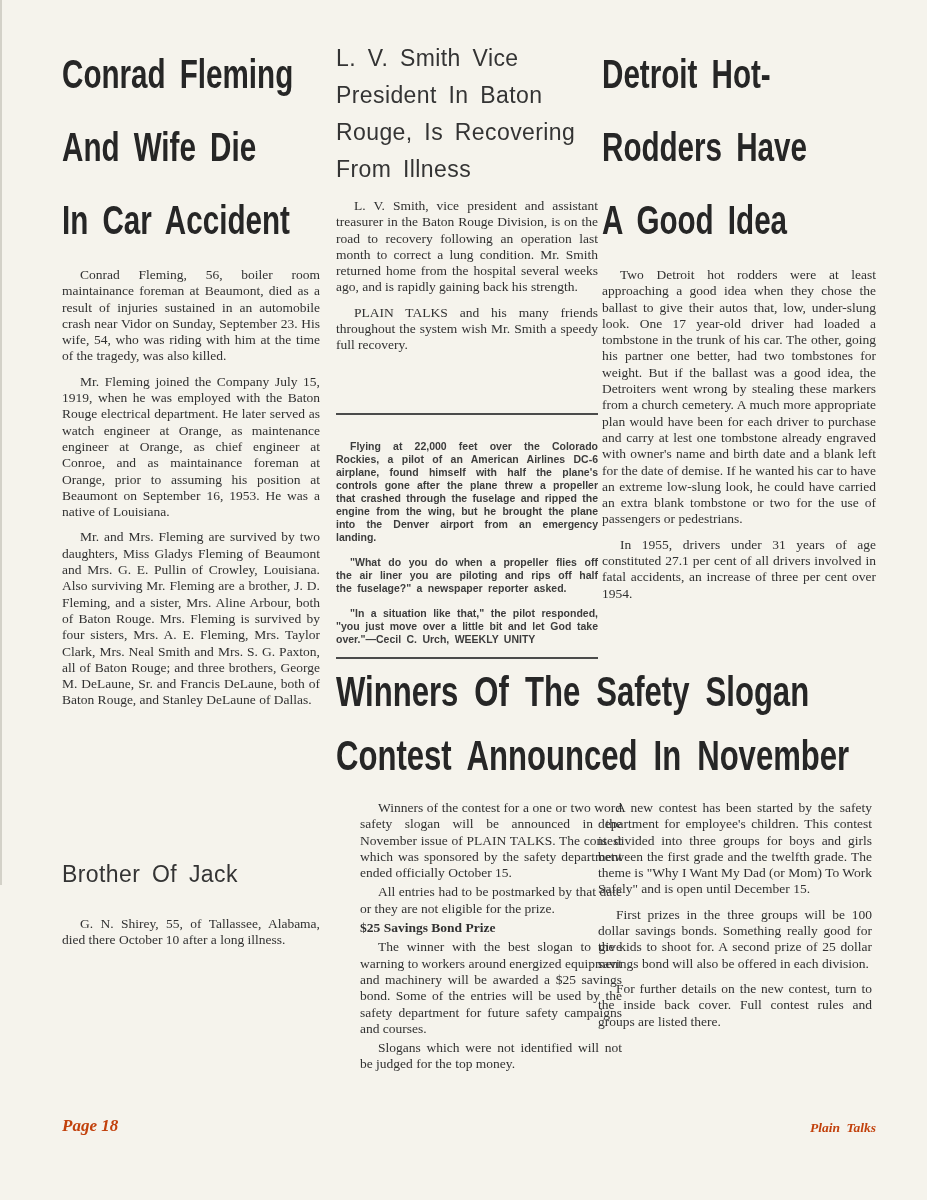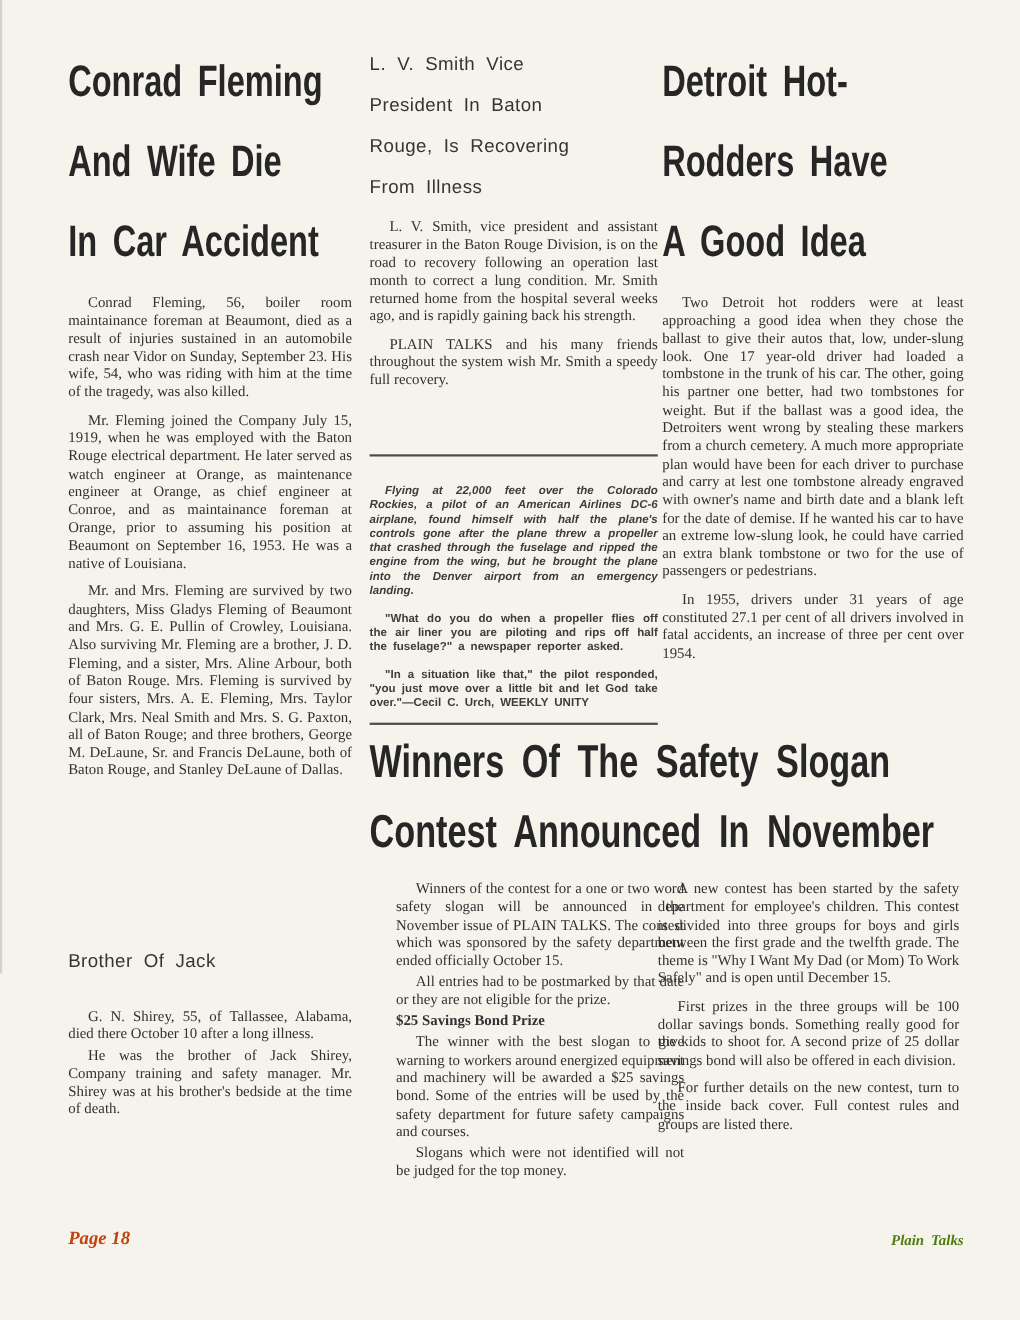--- a/index.html
+++ b/index.html
@@ -19,21 +19,21 @@
     font-family:"Liberation Sans",sans-serif;
     font-weight:700;color:#262626;
     font-size:40px;line-height:73px;height:73px;
     white-space:nowrap;word-spacing:8px;letter-spacing:0px;
     transform:scaleX(0.74);transform-origin:0 50%;
   }
   
   .hl-light .line{
     font-family:"Liberation Sans",sans-serif;
     font-weight:400;color:#343434;
-    font-size:17px;line-height:37px;
+    font-size:23px;line-height:37px;
     white-space:nowrap;word-spacing:5px;letter-spacing:0.4px;
   }
 
   .bodytext p{
     margin:0 0 9px 0;
     font-size:13.5px;line-height:16.3px;
     text-align:justify;text-indent:18px;color:#313131;
   }
   .tight p{margin:0 0 3px 0;}
 
@@ -44,21 +44,21 @@
 
   .rule{border:none;border-top:2px solid #4b4b4b;height:0;margin:0;}
 
   .quotebox{display:flex;flex-direction:column;}
   .quotebox p{
     font-family:"Liberation Sans",sans-serif;font-weight:700;
     font-size:10.5px;line-height:13px;color:#3c3c3c;
     text-align:justify;text-indent:14px;word-spacing:2.5px;
     margin:12px 0 0 0;
   }
-  .quotebox p.first{margin-top:25px;font-style:italic;}
+  .quotebox p.first{margin-top:25px;}
   .quotebox .rule.bottom{margin-top:auto;}
 
   
   .winners .line{
     font-family:"Liberation Sans",sans-serif;font-weight:700;color:#262626;
     font-size:42px;line-height:64px;height:64px;
     white-space:nowrap;word-spacing:10px;
     transform:scaleX(0.74);transform-origin:0 50%;
   }
 
@@ -75,21 +75,21 @@
 
   .hl-gap{height:10px;}
   #footer-left{
     left:62px;top:1116px;
     font-family:"Liberation Serif",serif;font-weight:700;font-style:italic;
     font-size:17px;color:#c2410c;
   }
   #footer-right{
     left:730px;top:1120px;width:146px;text-align:right;
     font-family:"Liberation Serif",serif;font-weight:700;font-style:italic;
-    font-size:13.5px;color:#4d7c0f;word-spacing:3px;
+    font-size:13.5px;color:#c2410c;word-spacing:3px;
   }
 </style>
 </head>
 <body>
 
 <div class="edge"></div>
 
 <section class="abs" id="col1-fleming">
   <header class="hl-cond">
     <div class="line">Conrad Fleming</div>
@@ -158,18 +158,17 @@
   <p>For further details on the new contest, turn to the inside back cover. Full contest rules and groups are listed there.</p>
 </section>
 
 <section class="abs" id="col1-shirey">
   <header class="hl-light">
     <div class="line">Brother Of Jack</div>
   </header>
   <div class="hl-gap"></div>
   <div class="bodytext tight">
     <p>G. N. Shirey, 55, of Tallassee, Alabama, died there October 10 after a long illness.</p>
-    <p>He was the brother of Jack Shirey, Company training and safety manager. Mr. Shirey was at his brother's bedside at the time of death.</p>
   </div>
 </section>
 
 <div class="abs" id="footer-left">Page 18</div>
 <div class="abs" id="footer-right">Plain Talks</div>
 
 </body></html>

